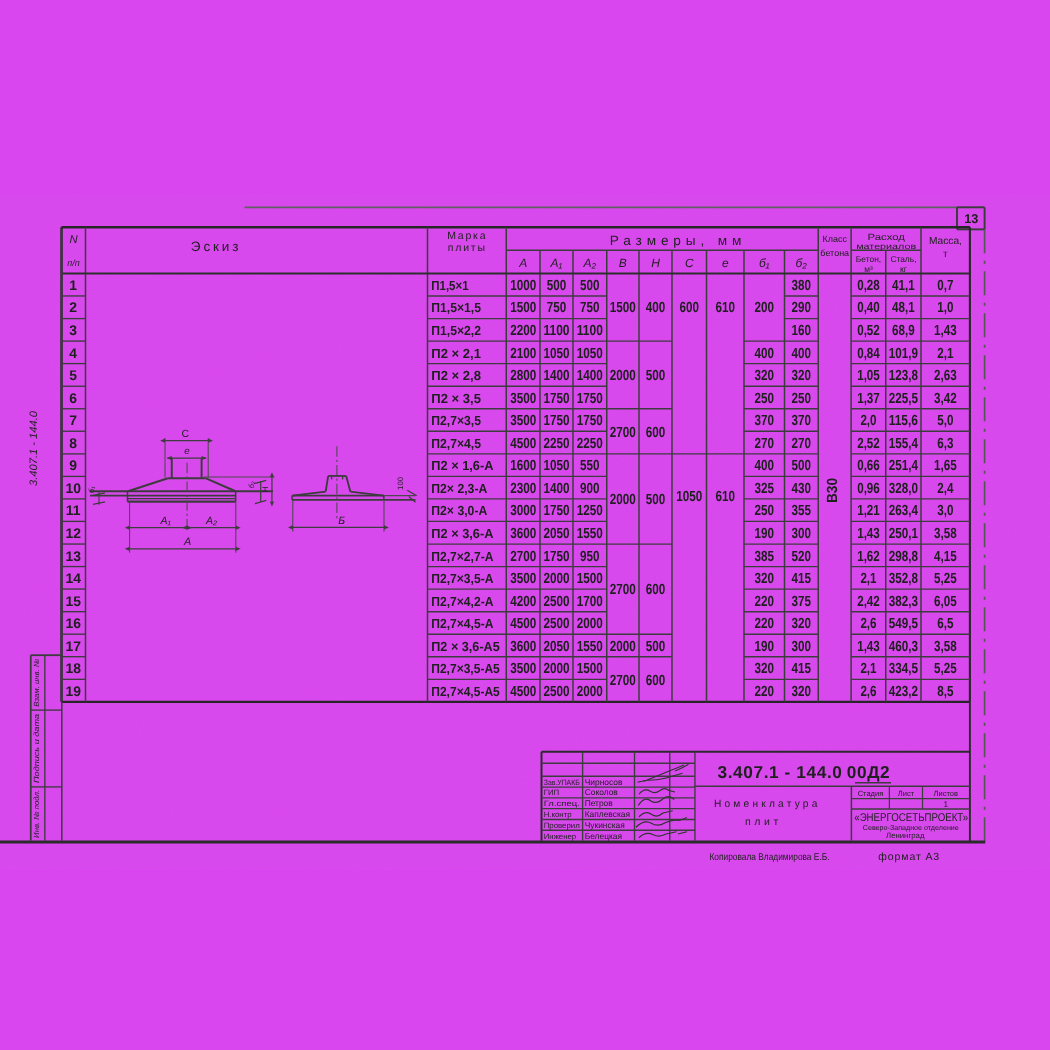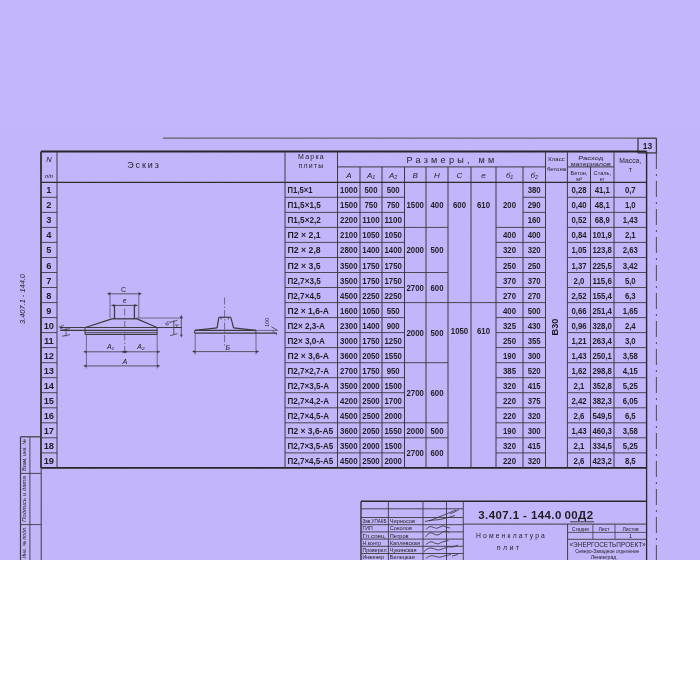--- a/index.html
+++ b/index.html
@@ -1,15 +1,15 @@
 <!DOCTYPE html>
 <html><head><meta charset="utf-8">
 <style>
 html,body{margin:0;padding:0;background:#ffffff;}
-#page{position:relative;width:700px;height:560px;background:#c4b5fd;overflow:hidden;}
+#page{position:relative;width:700px;height:700px;background:#d946ef;overflow:hidden;}
 svg{position:absolute;left:0;top:0;}
 text{font-family:"Liberation Sans",sans-serif;}
 </style></head>
 <body>
 <div id="page">
 <svg width="700" height="700" viewBox="0 0 700 700" xmlns="http://www.w3.org/2000/svg">
 <filter id="gr">
         <feTurbulence type="fractalNoise" baseFrequency="0.9" numOctaves="2" seed="7" stitchTiles="stitch"></feTurbulence>
         <feColorMatrix type="matrix" values="0 0 0 0 0.42 0 0 0 0 0.42 0 0 0 0 0.42 0 0 0 0.55 0"></feColorMatrix>
         <feComposite operator="in" in2="SourceGraphic"></feComposite>

